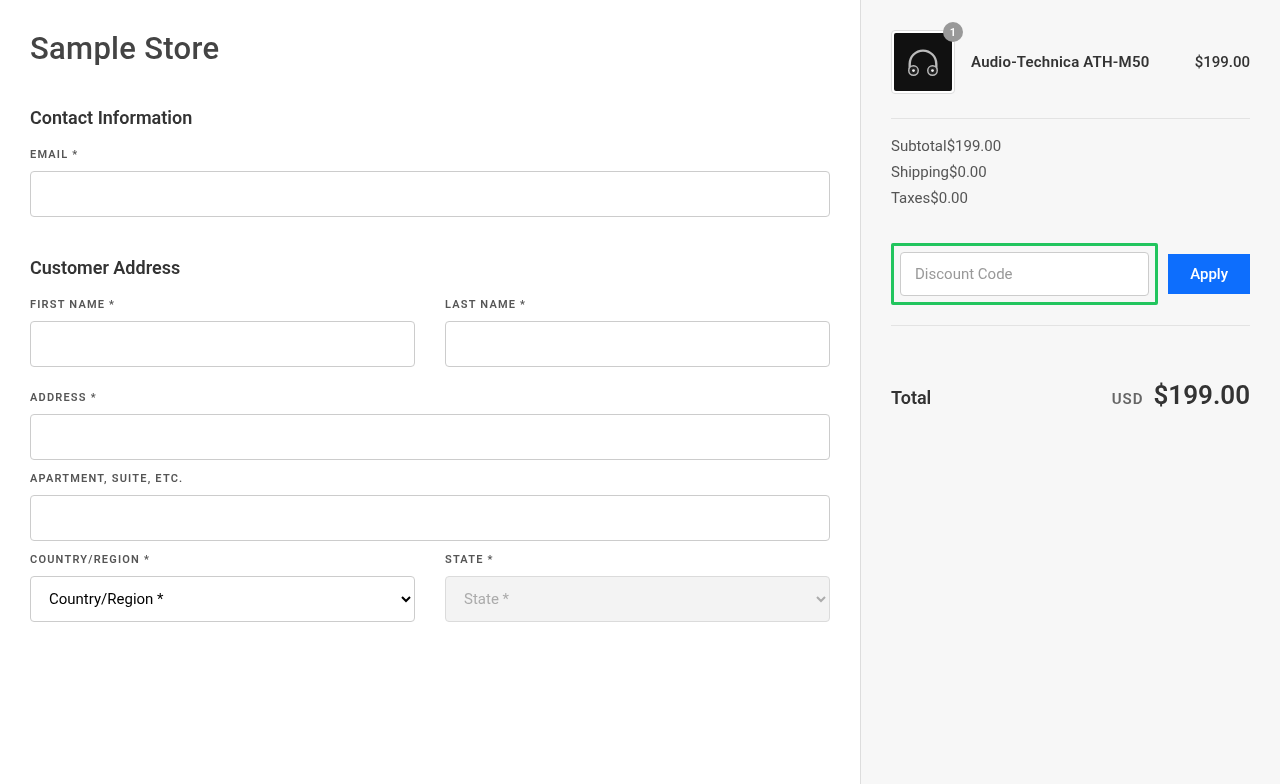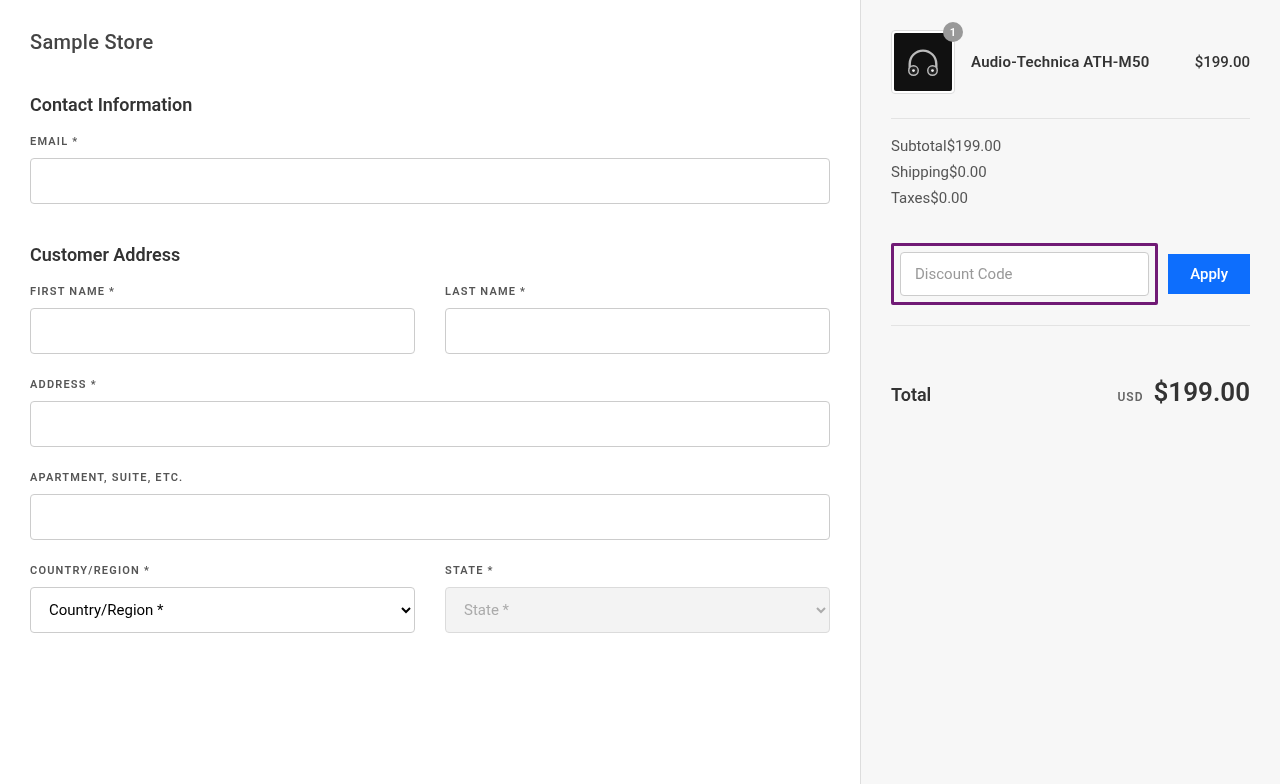--- a/index.html
+++ b/index.html
@@ -16,21 +16,21 @@
     width: 860px;
     padding: 30px 30px 0 30px;
   }
   .sidebar {
     width: 420px;
     background: #f7f7f7;
     border-left: 1px solid #ddd;
     padding: 30px 30px 0 30px;
   }
   .store-title {
-    font-size: 20px;
+    font-size: 31px;
     font-weight: 500;
     color: #444;
     letter-spacing: 0.3px;
     margin-bottom: 40px;
   }
   .section-title {
     font-size: 18px;
     font-weight: 600;
     color: #333;
     margin-bottom: 20px;
@@ -69,21 +69,21 @@
   .form-col {
     flex: 1;
   }
   .form-col-wide {
     flex: 0 0 66%;
   }
   .form-col-narrow {
     flex: 0 0 31%;
   }
   .mb-block { margin-bottom: 40px; }
-  .mb-field { margin-bottom: 24px; }
+  .mb-field { margin-bottom: 12px; }
 
   
   .cart-item {
     display: flex;
     align-items: center;
     gap: 16px;
     padding-bottom: 24px;
     border-bottom: 1px solid #e3e3e3;
     margin-bottom: 14px;
   }
@@ -151,21 +151,21 @@
   }
   .discount-row {
     display: flex;
     gap: 10px;
     margin-bottom: 20px;
     padding-bottom: 20px;
     border-bottom: 1px solid #e3e3e3;
     align-items: center;
   }
   .highlight-box {
-    border: 3px solid #701a75;
+    border: 3px solid #22c55e;
     padding: 6px;
     flex: 1;
     border-radius: 2px;
   }
   .discount-input {
     width: 100%;
     height: 44px;
     border: 1px solid #ccc;
     border-radius: 4px;
     padding: 0 14px;
@@ -194,21 +194,21 @@
     font-size: 18px;
     font-weight: 600;
     color: #333;
   }
   .total-right {
     display: flex;
     align-items: baseline;
     gap: 10px;
   }
   .total-currency {
-    font-size: 12px;
+    font-size: 15px;
     font-weight: 600;
     letter-spacing: 1px;
     color: #666;
     margin-top: 44px;
   }
   .total-amount {
     font-size: 26px;
     font-weight: 600;
     color: #333;
   }

